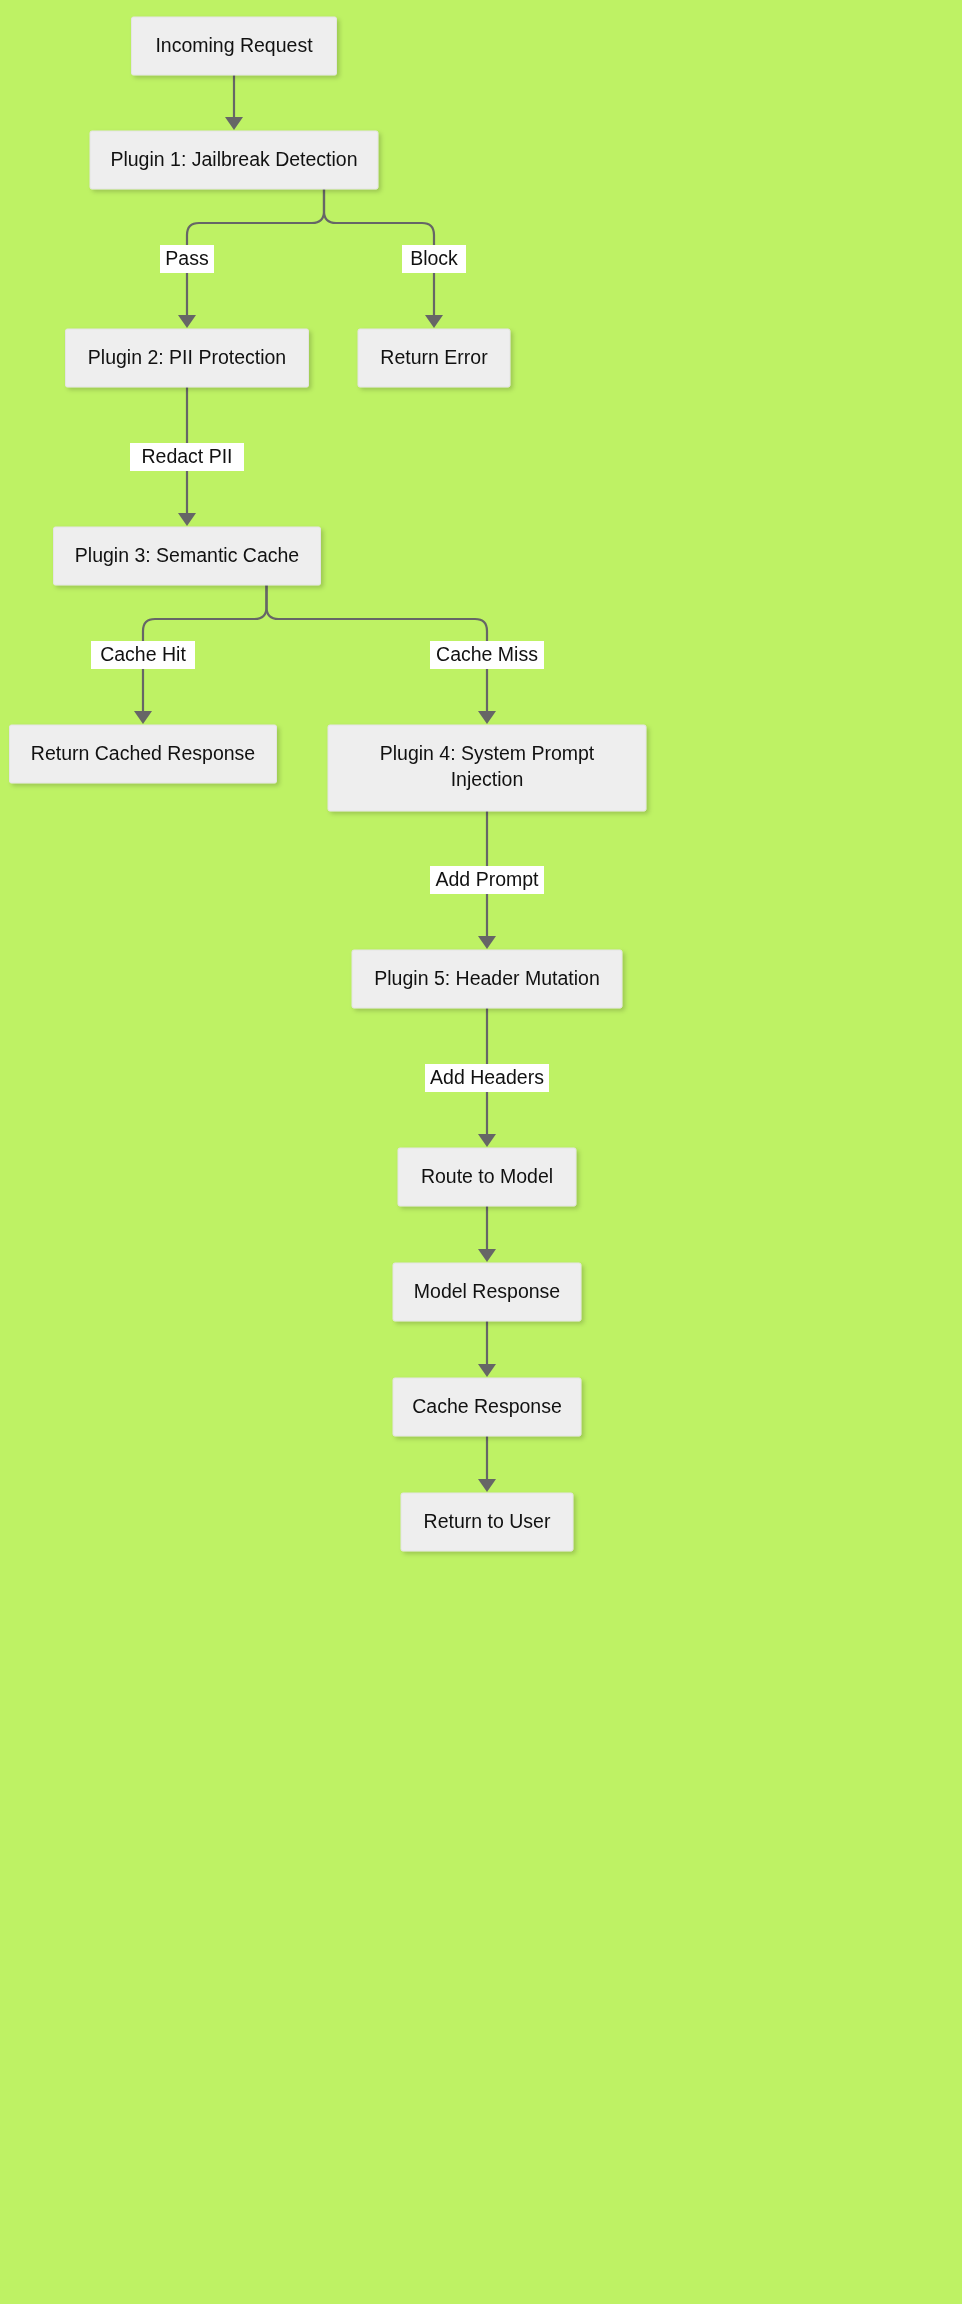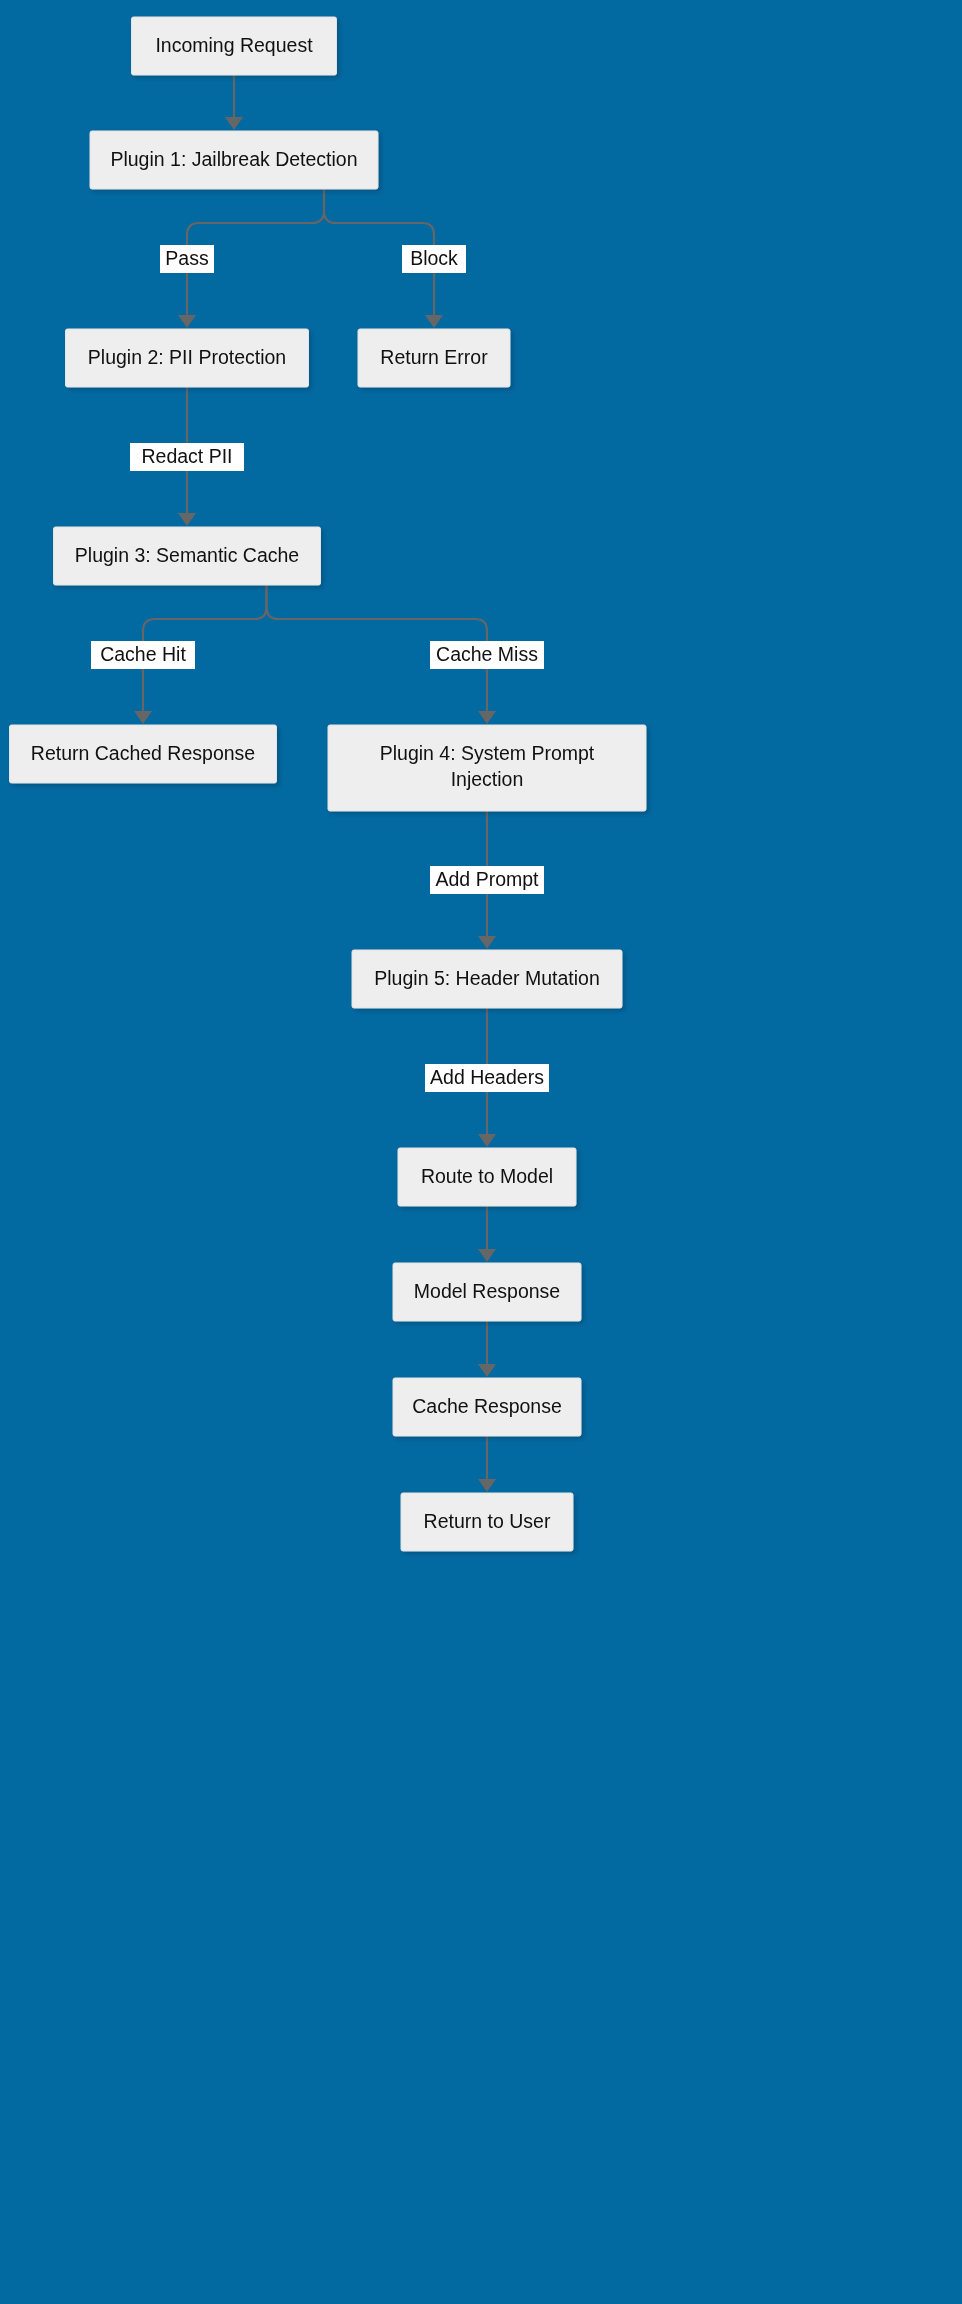--- a/index.html
+++ b/index.html
@@ -10,21 +10,21 @@
   body {
     width: 962px;
     height: 2304px;
     font-family: "Liberation Sans", sans-serif;
     overflow: hidden;
   }
   #diagram-root {
     position: relative;
     width: 962px;
     height: 2304px;
-    background: #0369a1;
+    background: #bef264;
   }
   svg#flow {
     position: absolute;
     top: 0;
     left: 0;
     width: 962px;
     height: 2304px;
     display: block;
   }
   .node-rect {

